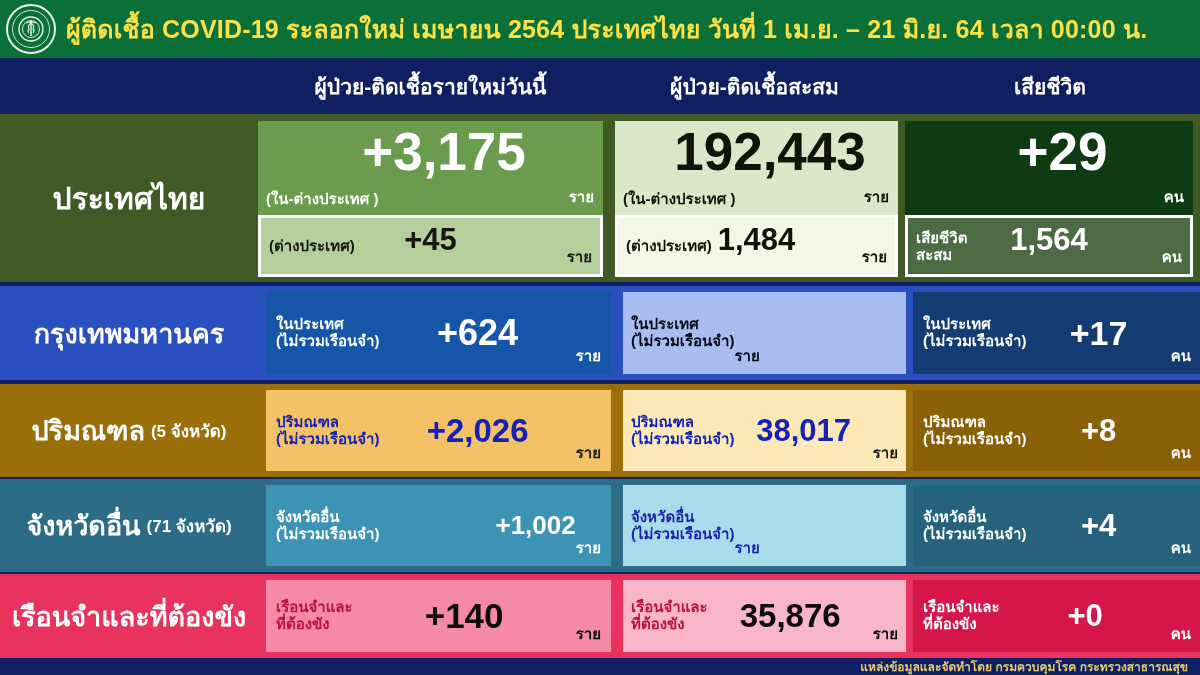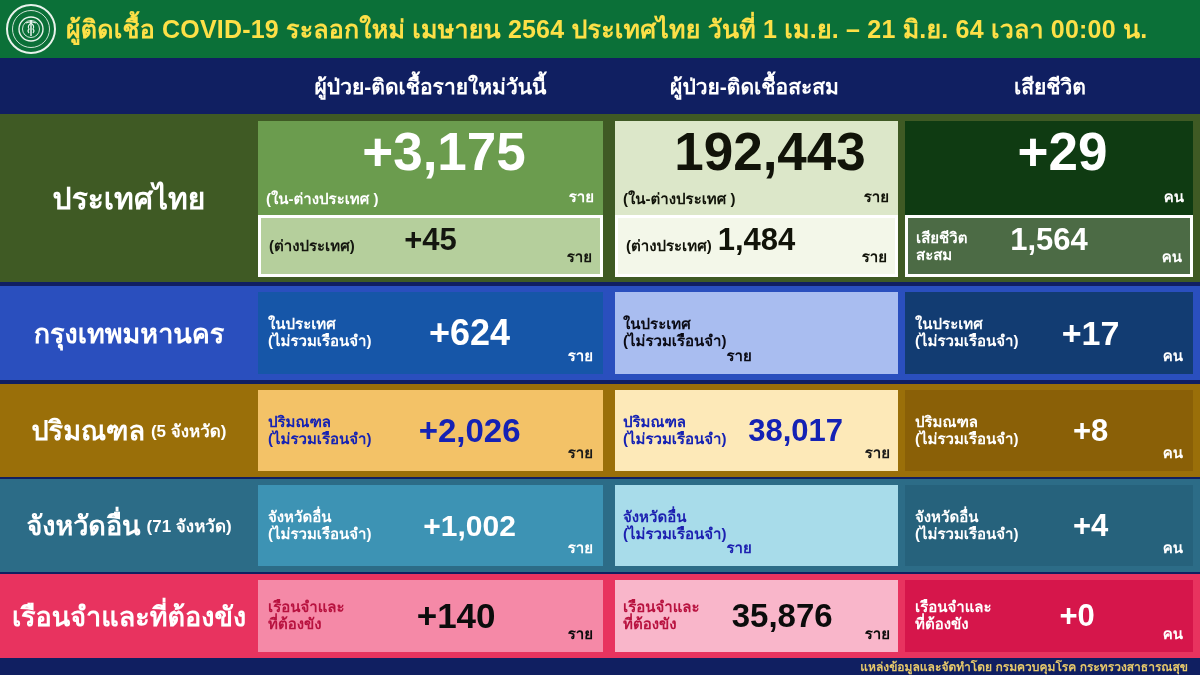--- a/index.html
+++ b/index.html
@@ -58,21 +58,21 @@
     display:flex;align-items:center;justify-content:center;
     color:#ffffff;font-weight:bold;text-align:center;
     box-sizing:border-box;padding:0 6px;
   }
   .rowlabel .main{font-size:27px;}
   .rowlabel .sub{font-size:17px;font-weight:bold;margin-left:6px;}
 
   
   .statbox{
     position:absolute;box-sizing:border-box;
-    display:flex;align-items:center;
+    display:flex;align-items:center;margin-left:8px;
   }
   .stat-lab{
     font-size:15px;font-weight:bold;line-height:1.12;
     white-space:nowrap;flex:0 0 auto;
   }
   .stat-val{
     flex:1 1 auto;text-align:center;
     font-size:31px;font-weight:bold;white-space:nowrap;
   }
   .stat-unit{
@@ -149,21 +149,21 @@
   #r3-cum .stat-unit{color:#1a1a1a;}
   #r3-cum .stat-val{font-size:31px;}
   #r3-death{left:905px;top:6px;width:288px;height:81px;background:#8a6007;padding:0 10px;}
   #r3-death .stat-lab,#r3-death .stat-val,#r3-death .stat-unit{color:#ffffff;}
   #r3-death .stat-val{font-size:31px;}
 
   
   #row4{top:479px;height:93px;background:#2c6c87;}
   #r4-new{left:258px;top:6px;width:345px;height:81px;background:#3d93b4;padding:0 10px;}
   #r4-new .stat-lab,#r4-new .stat-val,#r4-new .stat-unit{color:#ffffff;}
-  #r4-new .stat-val{font-size:30px;}
+  #r4-new .stat-val{font-size:26px;text-align:right;}
   #r4-cum{left:615px;top:6px;width:283px;height:81px;background:#a8dcea;padding:0 8px;}
   #r4-cum .stat-lab,#r4-cum .stat-val,#r4-cum .stat-unit{color:#1c1fb0;}
   #r4-cum .stat-val{font-size:33px;}
   #r4-death{left:905px;top:6px;width:288px;height:81px;background:#26627c;padding:0 10px;}
   #r4-death .stat-lab,#r4-death .stat-val,#r4-death .stat-unit{color:#ffffff;}
   #r4-death .stat-val{font-size:31px;}
 
   
   #row5{top:574px;height:84px;background:#e8335f;}
   #r5-new{left:258px;top:6px;width:345px;height:72px;background:#f589a7;padding:0 10px;}

